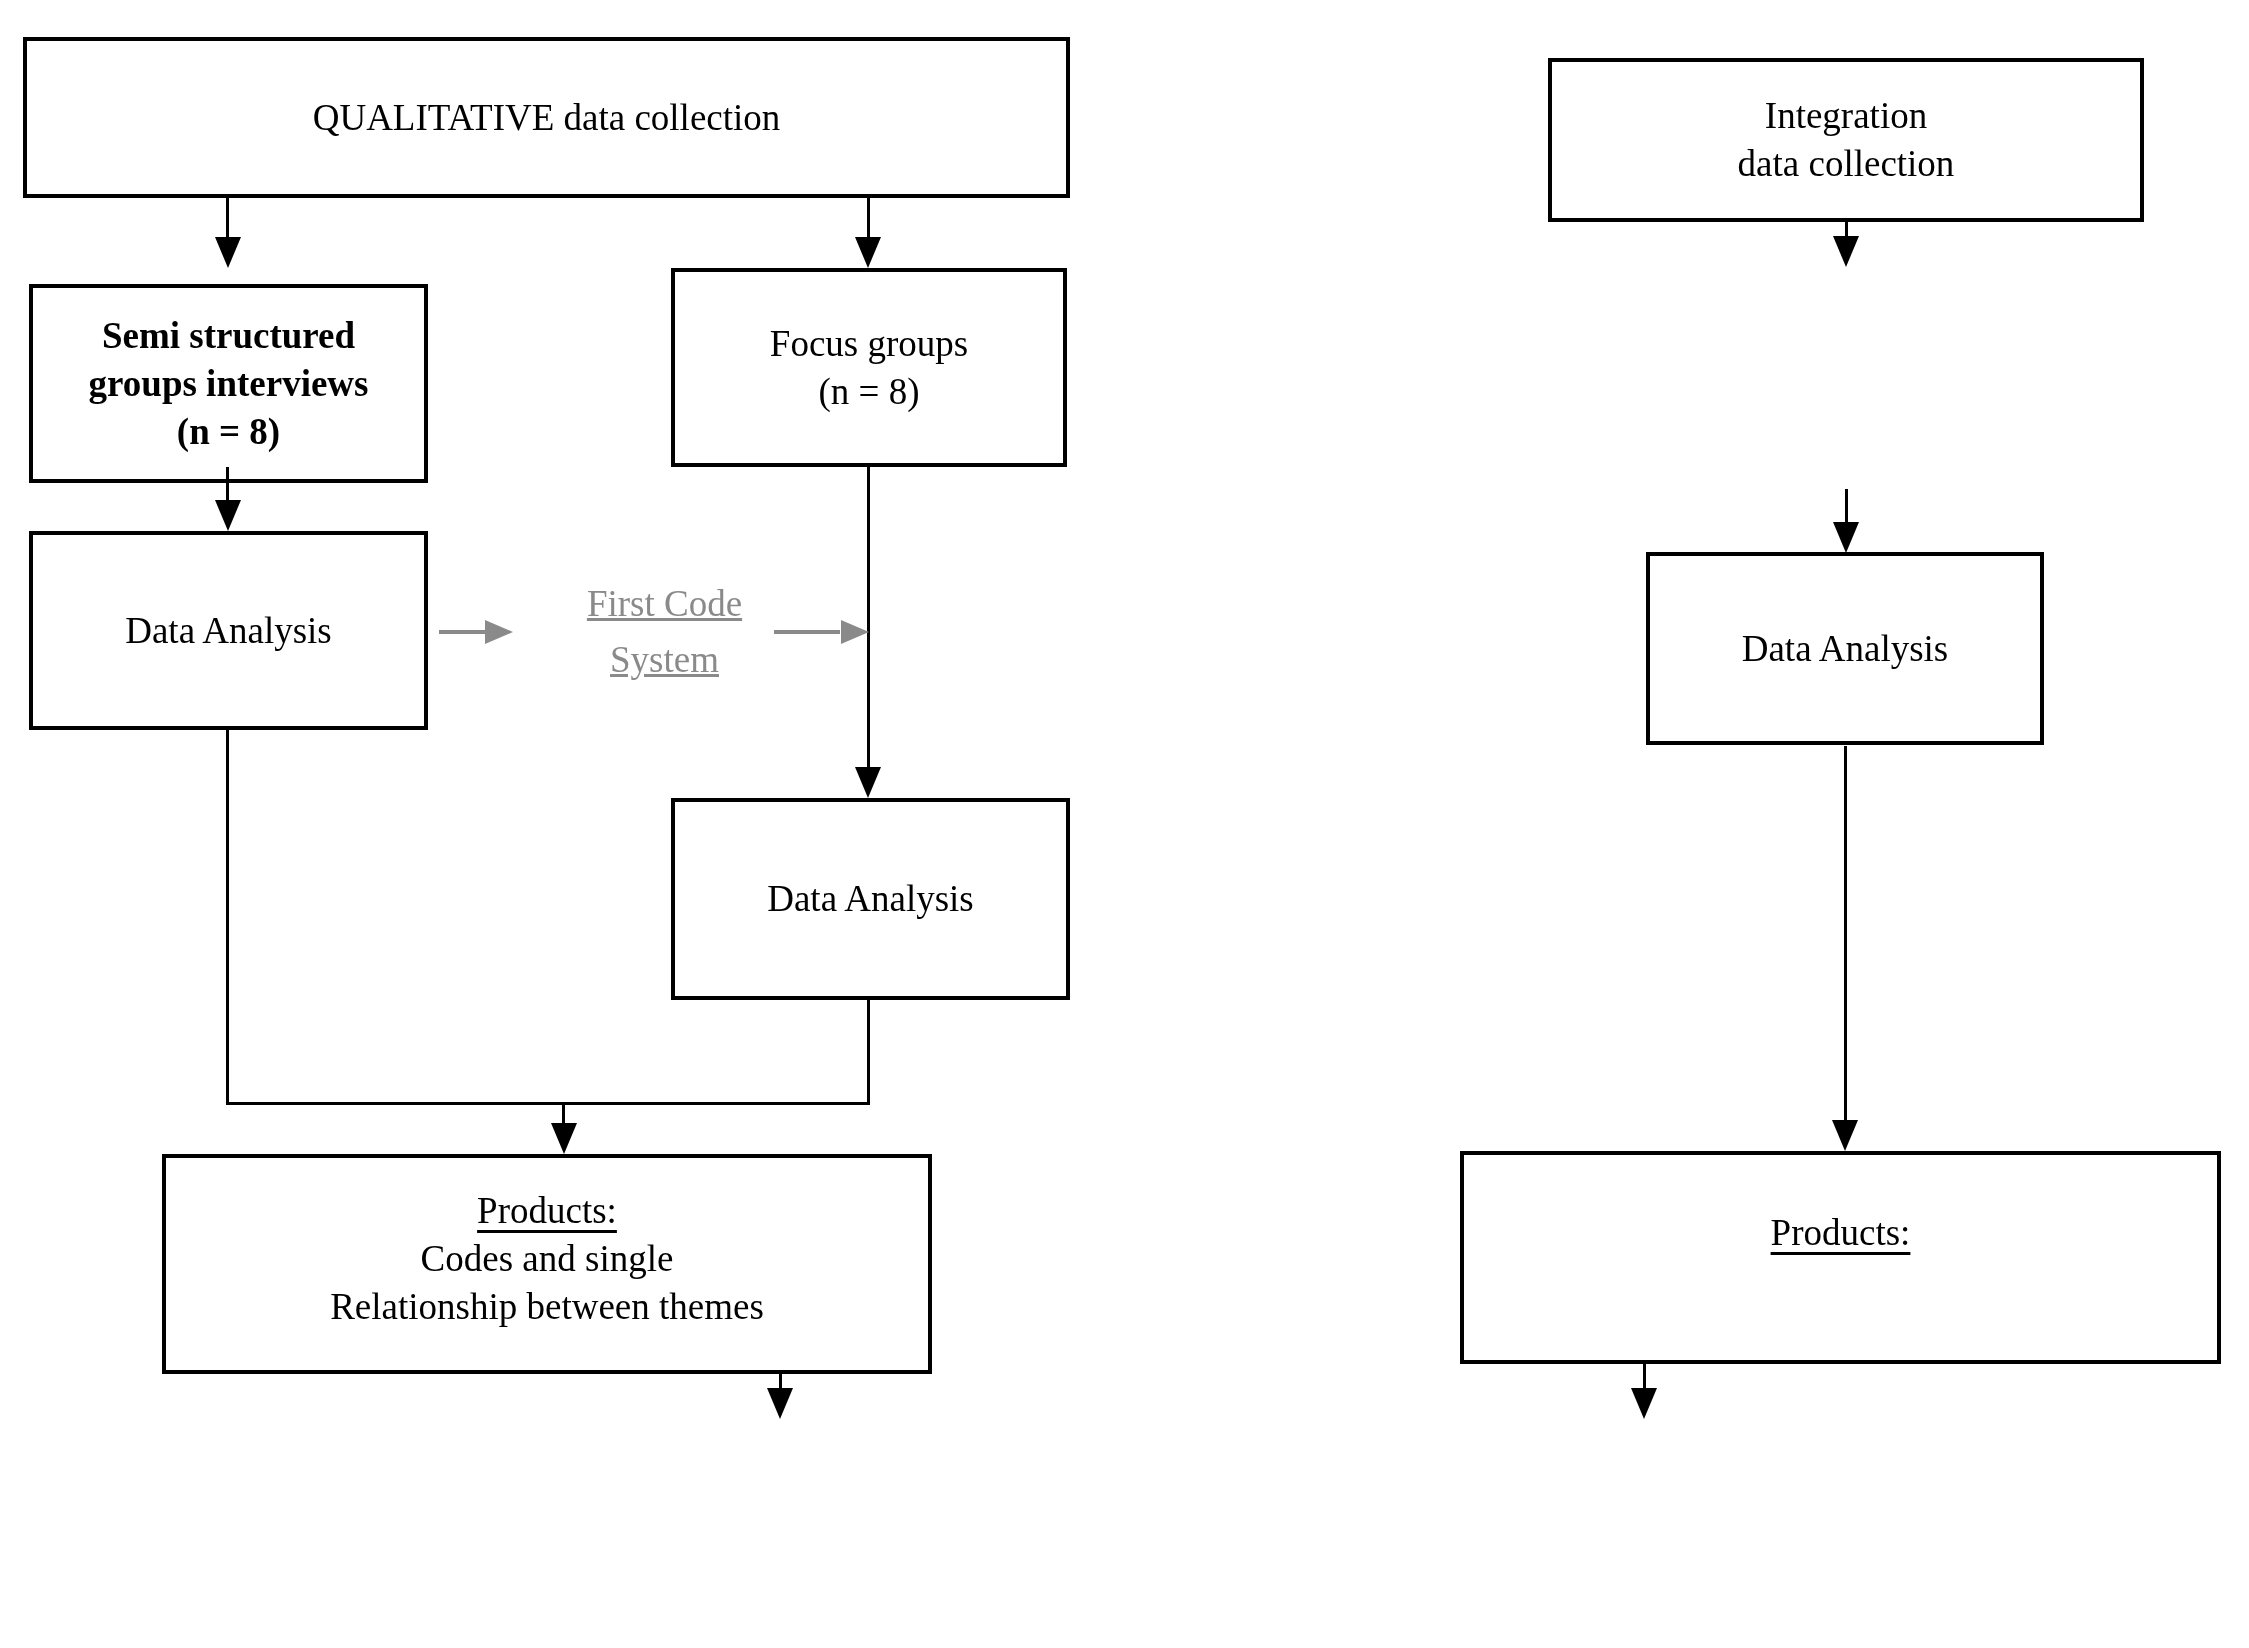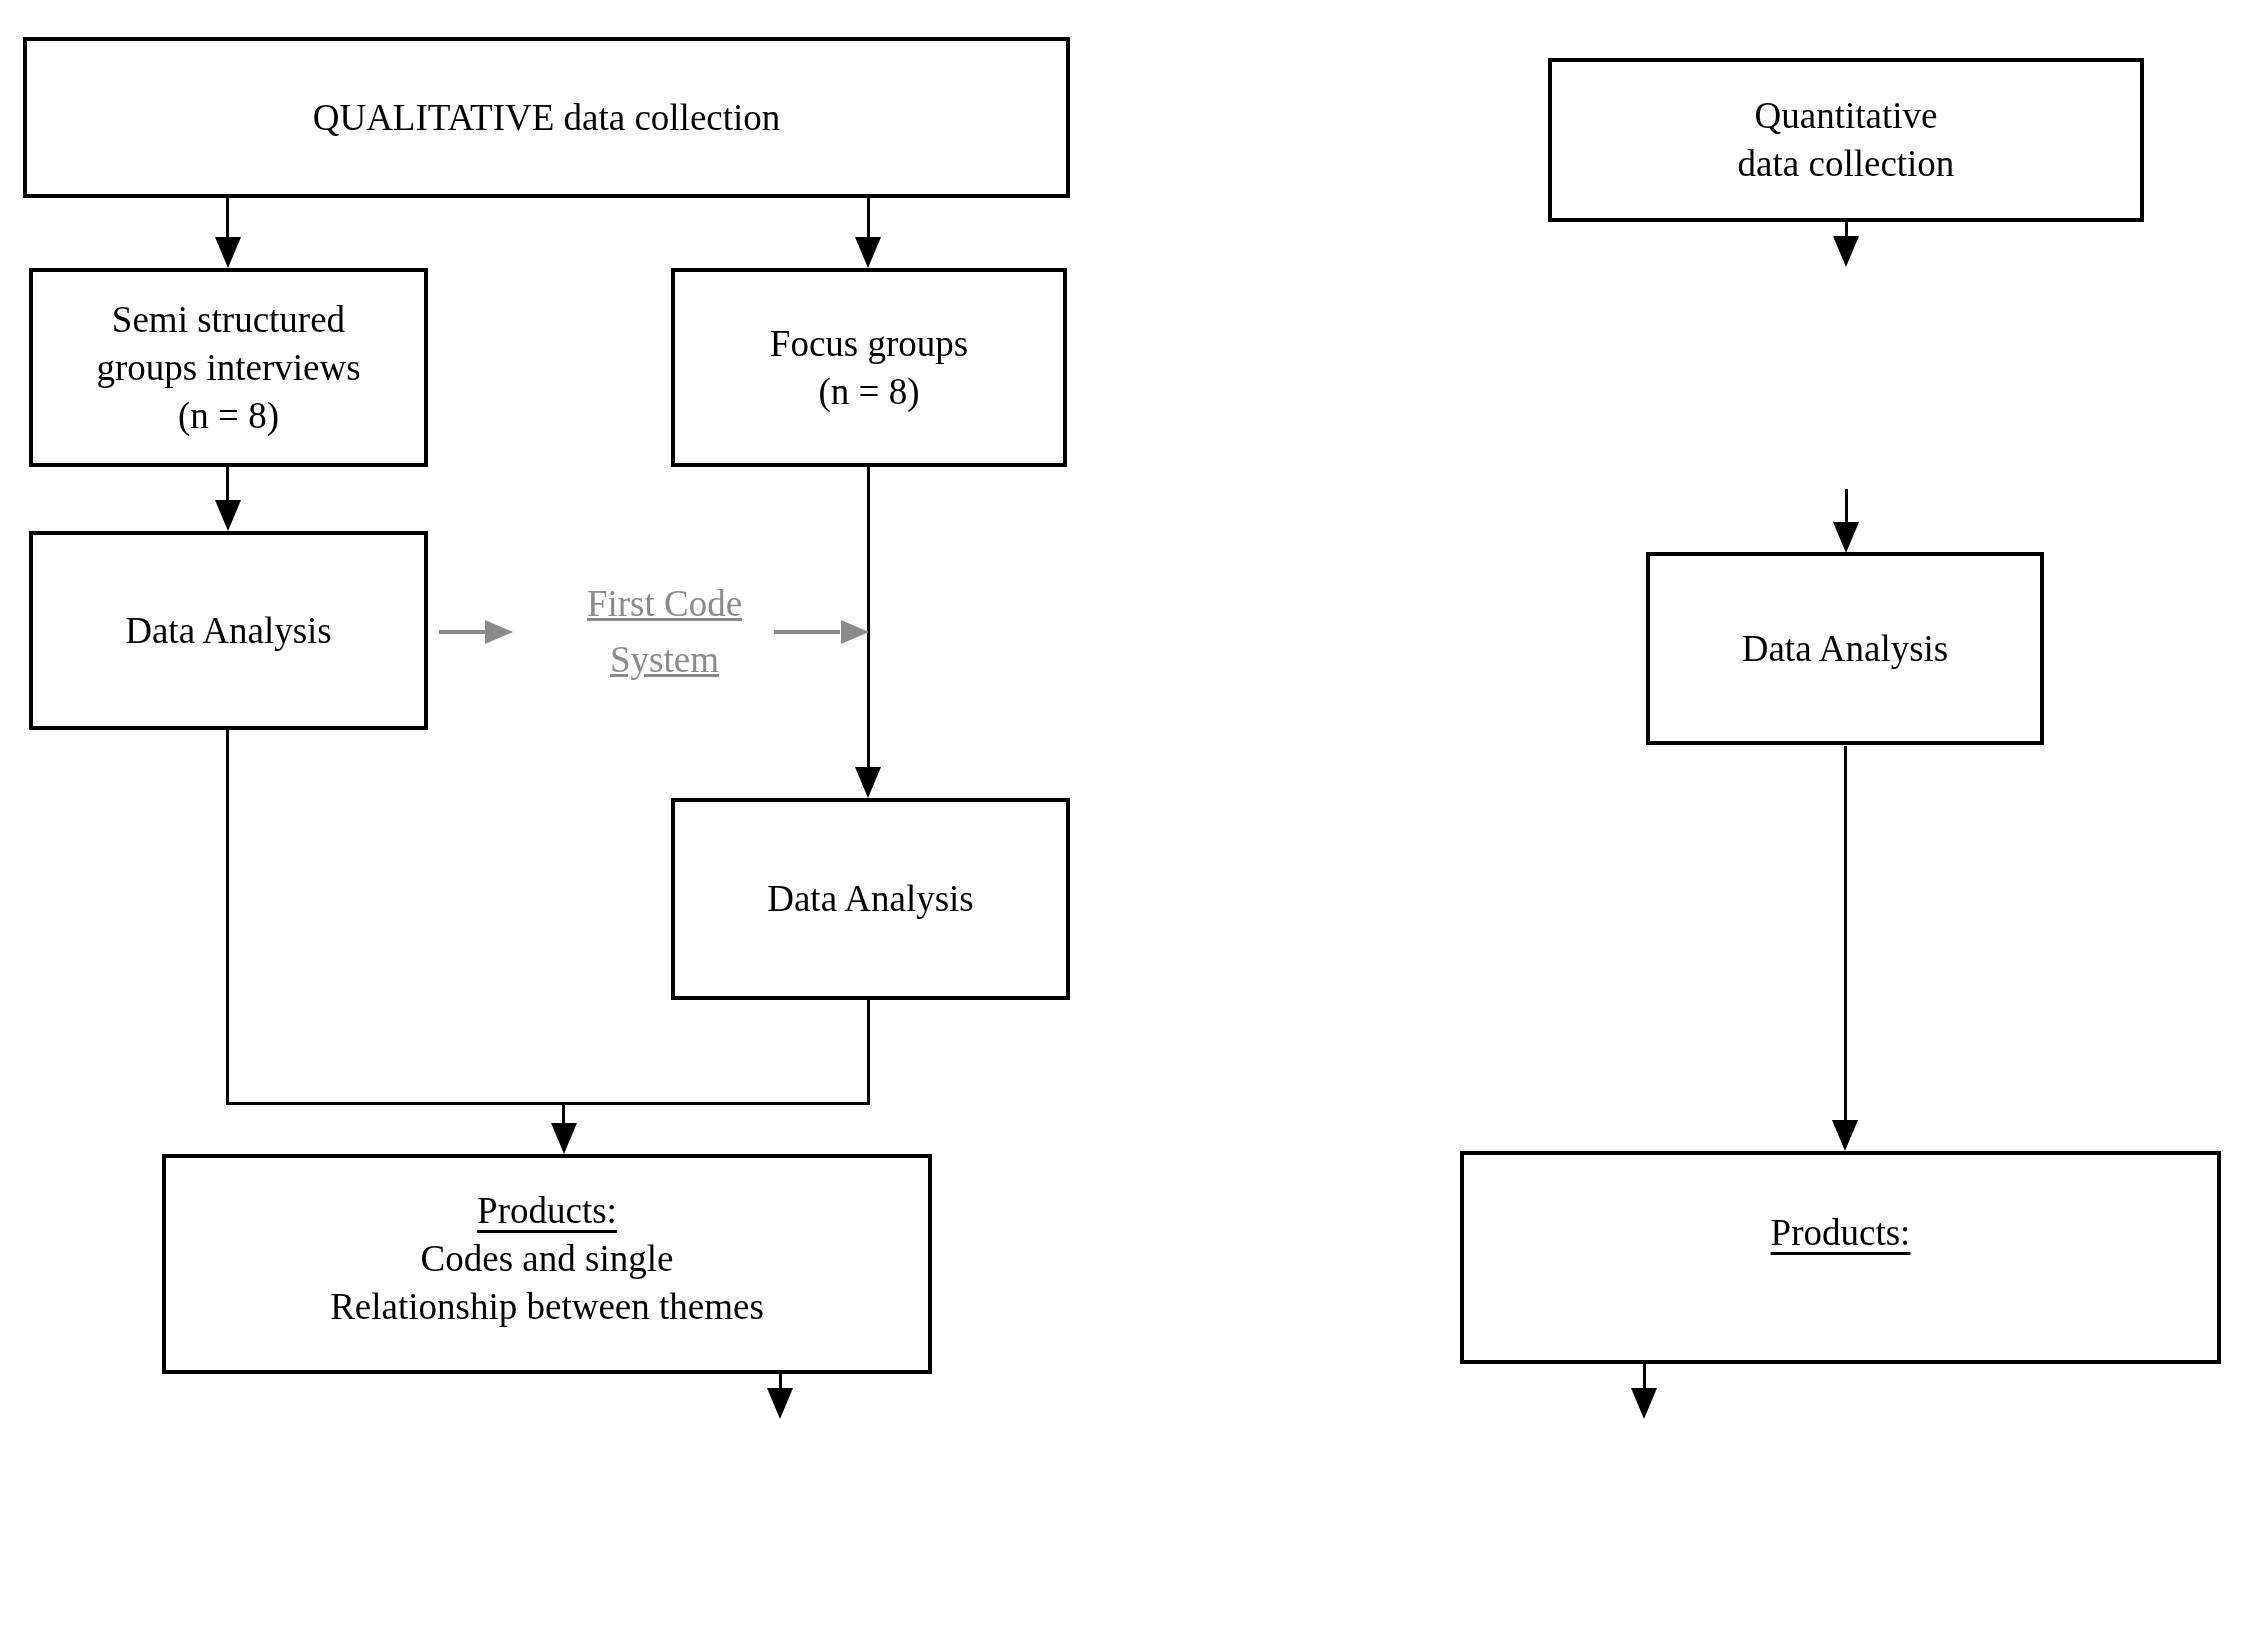--- a/index.html
+++ b/index.html
@@ -74,21 +74,21 @@
 </style>
 </head>
 <body>
 
 <div id="figure">
 
   <div class="box" style="left:23px; top:37px; width:1047px; height:161px;">
     <div>QUALITATIVE data collection</div>
   </div>
 
-  <div class="box" style="left:29px; top:268px; width:399px; height:199px;">
+  <div class="box" style="left:29px; top:284px; width:399px; height:199px;font-weight:bold;">
     <div>Semi structured</div>
     <div>groups interviews</div>
     <div>(n = 8)</div>
   </div>
 
   <div class="box" style="left:671px; top:268px; width:396px; height:199px;">
     <div>Focus groups</div>
     <div>(n = 8)</div>
   </div>
 
@@ -100,21 +100,21 @@
     <div>Data Analysis</div>
   </div>
 
   <div class="box top-align" style="left:162px; top:1154px; width:770px; height:220px; padding-top:29px;">
     <div class="underlined">Products:</div>
     <div>Codes and single</div>
     <div>Relationship between themes</div>
   </div>
 
   <div class="box" style="left:1548px; top:58px; width:596px; height:164px;">
-    <div>Quantitative</div>
+    <div>Integration</div>
     <div>data collection</div>
   </div>
 
 
   <div class="box" style="left:1646px; top:552px; width:398px; height:193px;">
     <div>Data Analysis</div>
   </div>
 
   <div class="box top-align" style="left:1460px; top:1151px; width:761px; height:213px; padding-top:54px;">
     <div class="underlined">Products:</div>

